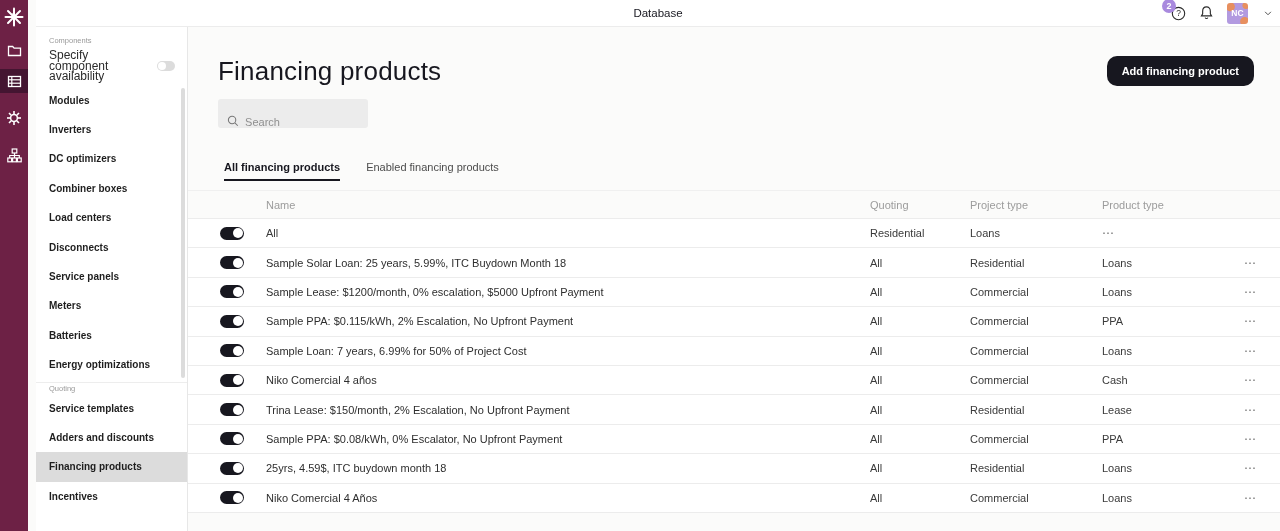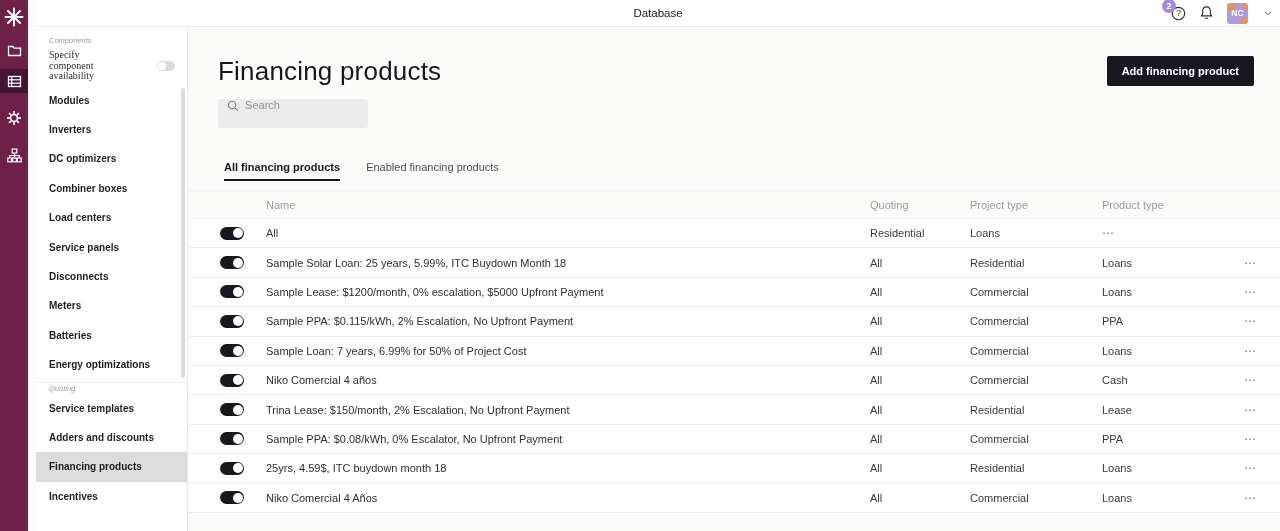--- a/index.html
+++ b/index.html
@@ -36,43 +36,43 @@
       radial-gradient(circle at 16% 18%, #e78f5f 0 4px, transparent 5px),
       radial-gradient(circle at 90% 12%, #e78f5f 0 3px, transparent 4px),
       radial-gradient(circle at 84% 88%, #e78f5f 0 4px, transparent 5px),
       #b29ae0; }
 
   .content { flex:1; display:flex; min-height:0; }
 
   
   .sidebar { width:152px; background:#fff; border-right:1px solid #e7e7e7;
     padding-top:9px; position:relative; overflow:hidden; flex:0 0 auto; }
-  .section-label { font-size:7.5px; color:#9a9a9a; padding-left:13px;font-style:italic; }
+  .section-label { font-size:7.5px; color:#9a9a9a; padding-left:13px; }
   .specify { display:flex; align-items:center; padding:5px 12px 4px 13px; gap:6px; }
-  .specify-label { font-size:10px; color:#2b2b2b; line-height:10.5px; width:64px;font-family:Liberation Serif, serif; }
+  .specify-label { font-size:12px; color:#2b2b2b; line-height:10.5px; width:64px; }
   .tgl-off { width:18px; height:10px; border-radius:6px; background:#dcdcdc; position:relative;
     margin-left:auto; cursor:pointer; flex:0 0 auto; }
   .tgl-off .knob { position:absolute; left:1px; top:1px; width:8px; height:8px;
     border-radius:50%; background:#fff; }
   .sb-item { height:29.4px; display:flex; align-items:center; padding-left:13px;
     font-size:10px; font-weight:600; color:#1e1e1e; cursor:pointer; }
   .sb-item.active { background:#dcdcdc; }
   .quoting-sec { border-top:1px solid #ededed; margin-top:3px; padding-top:1px; }
   .sb-scroll { position:absolute; top:61px; right:2px; width:4px; height:290px;
     border-radius:2px; background:#dcdcdc; }
 
   
   .main { flex:1; min-width:0; position:relative; overflow:hidden; background:#fbfbfa; }
   .main-head { display:flex; justify-content:space-between; align-items:center;
     margin:28px 26px 0 30px; height:32px; }
   h1 { font-size:26px; font-weight:500; color:#17171f; letter-spacing:.2px; }
-  .add-btn { background:#17171f; color:#fff; border:none; border-radius:2px; height:30px;
+  .add-btn { background:#17171f; color:#fff; border:none; border-radius:10px; height:30px;
     padding:0 15px; font-size:11px; font-weight:600; font-family:inherit; cursor:pointer; }
   .search { margin:12px 0 0 30px; width:150px; height:29px; background:#ececec;
-    border-radius:3px; display:flex; align-items:flex-start; padding:0 9px; gap:6px; }
+    border-radius:3px; display:flex; align-items:flex-end; padding:0 9px; gap:6px; }
   .search input { border:none; outline:none; background:transparent; font-size:11px;
     font-family:inherit; color:#333; width:100%; }
   .search input::placeholder { color:#8f8f8f; }
   .tabs { display:flex; margin:33px 0 0 36px; gap:26px; }
   .tab { font-size:11px; color:#4c4c4c; padding-bottom:6px; cursor:pointer;
     border-bottom:2px solid transparent; }
   .tab.active { font-weight:700; color:#17171f; border-bottom-color:#17171f; }
 
   .table { margin-top:9px; width:100%; font-size:11px; }
   .thead, .trow { display:grid; grid-template-columns:78px 604px 100px 132px 142px 1fr;
@@ -199,25 +199,25 @@
 
           <div class="sb-item">
             <span>Combiner boxes</span>
           </div>
 
           <div class="sb-item">
             <span>Load centers</span>
           </div>
 
           <div class="sb-item">
+            <span>Disconnects</span>
+          </div>
+
+          <div class="sb-item">
             <span>Service panels</span>
-          </div>
-
-          <div class="sb-item">
-            <span>Disconnects</span>
           </div>
 
           <div class="sb-item">
             <span>Meters</span>
           </div>
 
           <div class="sb-item">
             <span>Batteries</span>
           </div>
 

